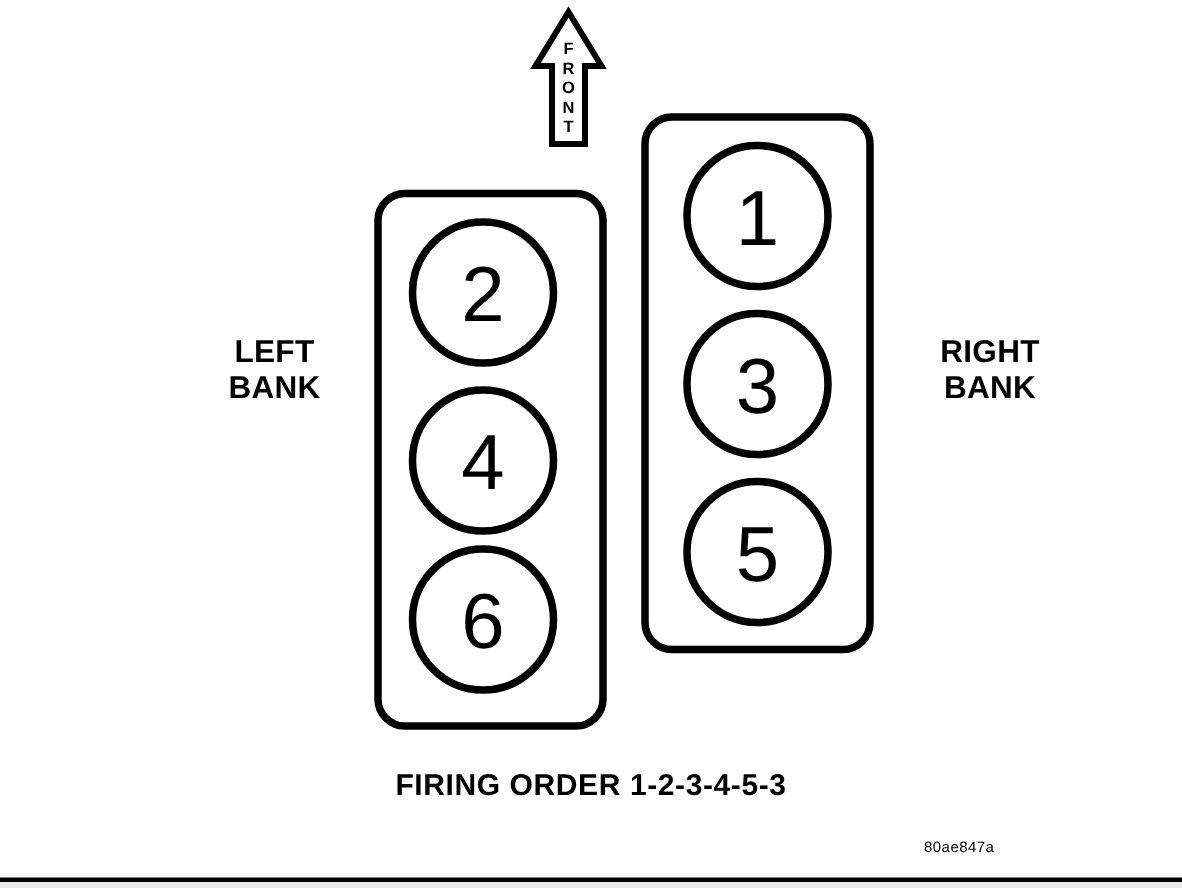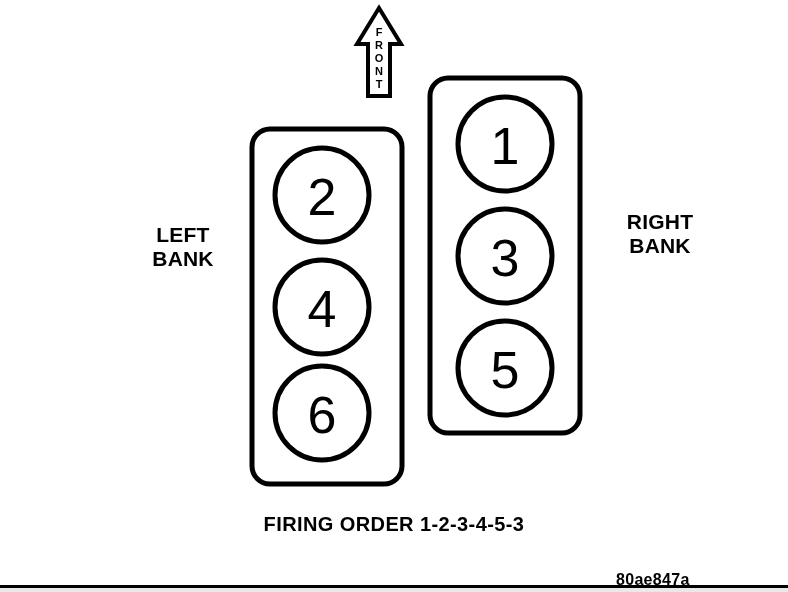--- a/index.html
+++ b/index.html
@@ -35,43 +35,42 @@
 
   #left-bank-label {
     left: 118px;
     top: 223px;
     width: 130px;
     font-size: 21px;
   }
 
   #right-bank-label {
     left: 590px;
-    top: 210px;
+    top: 223px;
     width: 140px;
     font-size: 21px;
   }
 
   #firing-order-label {
     left: 174px;
     top: 513px;
     width: 440px;
     font-size: 20px;
     letter-spacing: 0.4px;
   }
 
   #image-code {
     position: absolute;
     left: 616px;
     top: 560px;
     width: 110px;
-    font-size: 16px;
-    font-weight: bold;
+    font-size: 10px;
+    font-weight: normal;
     text-align: left;
     letter-spacing: 0.3px;
-    margin-top: 11px;
   }
 
   .front-letter {
     font-family: "Liberation Sans", sans-serif;
     font-size: 11px;
     font-weight: bold;
     fill: #000;
   }
 
   .cyl-num {

